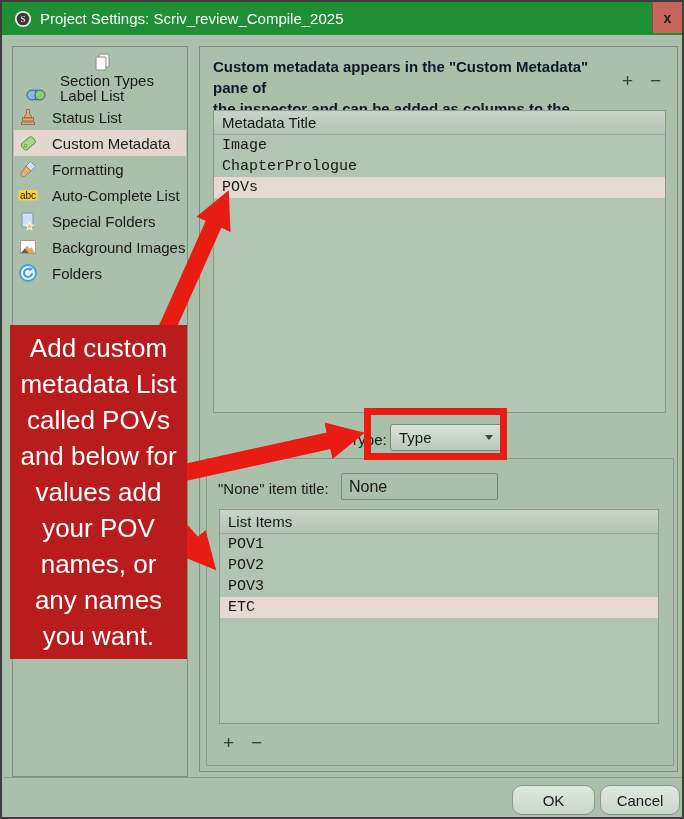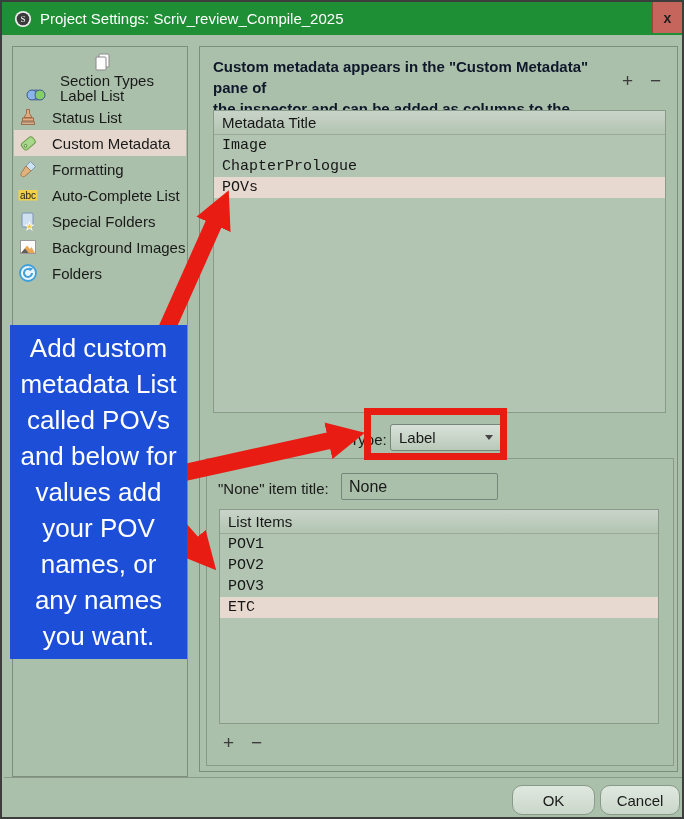--- a/index.html
+++ b/index.html
@@ -97,21 +97,21 @@
     background:linear-gradient(#dfe8df,#cbd7cb);
     font-family:Liberation Sans, sans-serif; font-size:15px; color:#1a1a1a;
     display:flex; align-items:center; justify-content:center; cursor:default;
   }
   .btn.ok{left:510px; width:81px;}
   .btn.cancel{left:598px; width:78px;}
   
   .anno-arrows{position:absolute; left:0; top:0; width:684px; height:819px; z-index:3; pointer-events:none;}
   .anno-box{
     position:absolute; left:8px; top:323px; width:177px; height:334px;
-    background:#1d4ed8; z-index:4; color:#ffffff; text-align:center;
+    background:#b91c1c; z-index:4; color:#ffffff; text-align:center;
     font-size:26px; line-height:36px; white-space:pre-line; padding-top:5px;
     box-sizing:border-box;
   }
   .anno-rect{
     position:absolute; left:362px; top:406px; width:143px; height:52px;
     border:7px solid #e81c13; box-sizing:border-box; z-index:4; pointer-events:none;
   }
 </style>
 </head>
 <body>
@@ -208,21 +208,21 @@
 
     <div class="data-table meta-table">
       <div class="thead">Metadata Title</div>
       <div class="row">Image</div>
       <div class="row">ChapterPrologue</div>
       <div class="row selected">POVs</div>
     </div>
 
     <div class="type-label">Type:</div>
     <div class="type-dropdown">
-      <span class="val">Label</span>
+      <span class="val">Type</span>
       <span class="caret"></span>
     </div>
 
     <div class="group-box">
       <div class="none-label">"None" item title:</div>
       <input class="none-input" type="text" value="None" style="">
       <div class="data-table list-table">
         <div class="thead">List Items</div>
         <div class="row">POV1</div>
         <div class="row">POV2</div>

